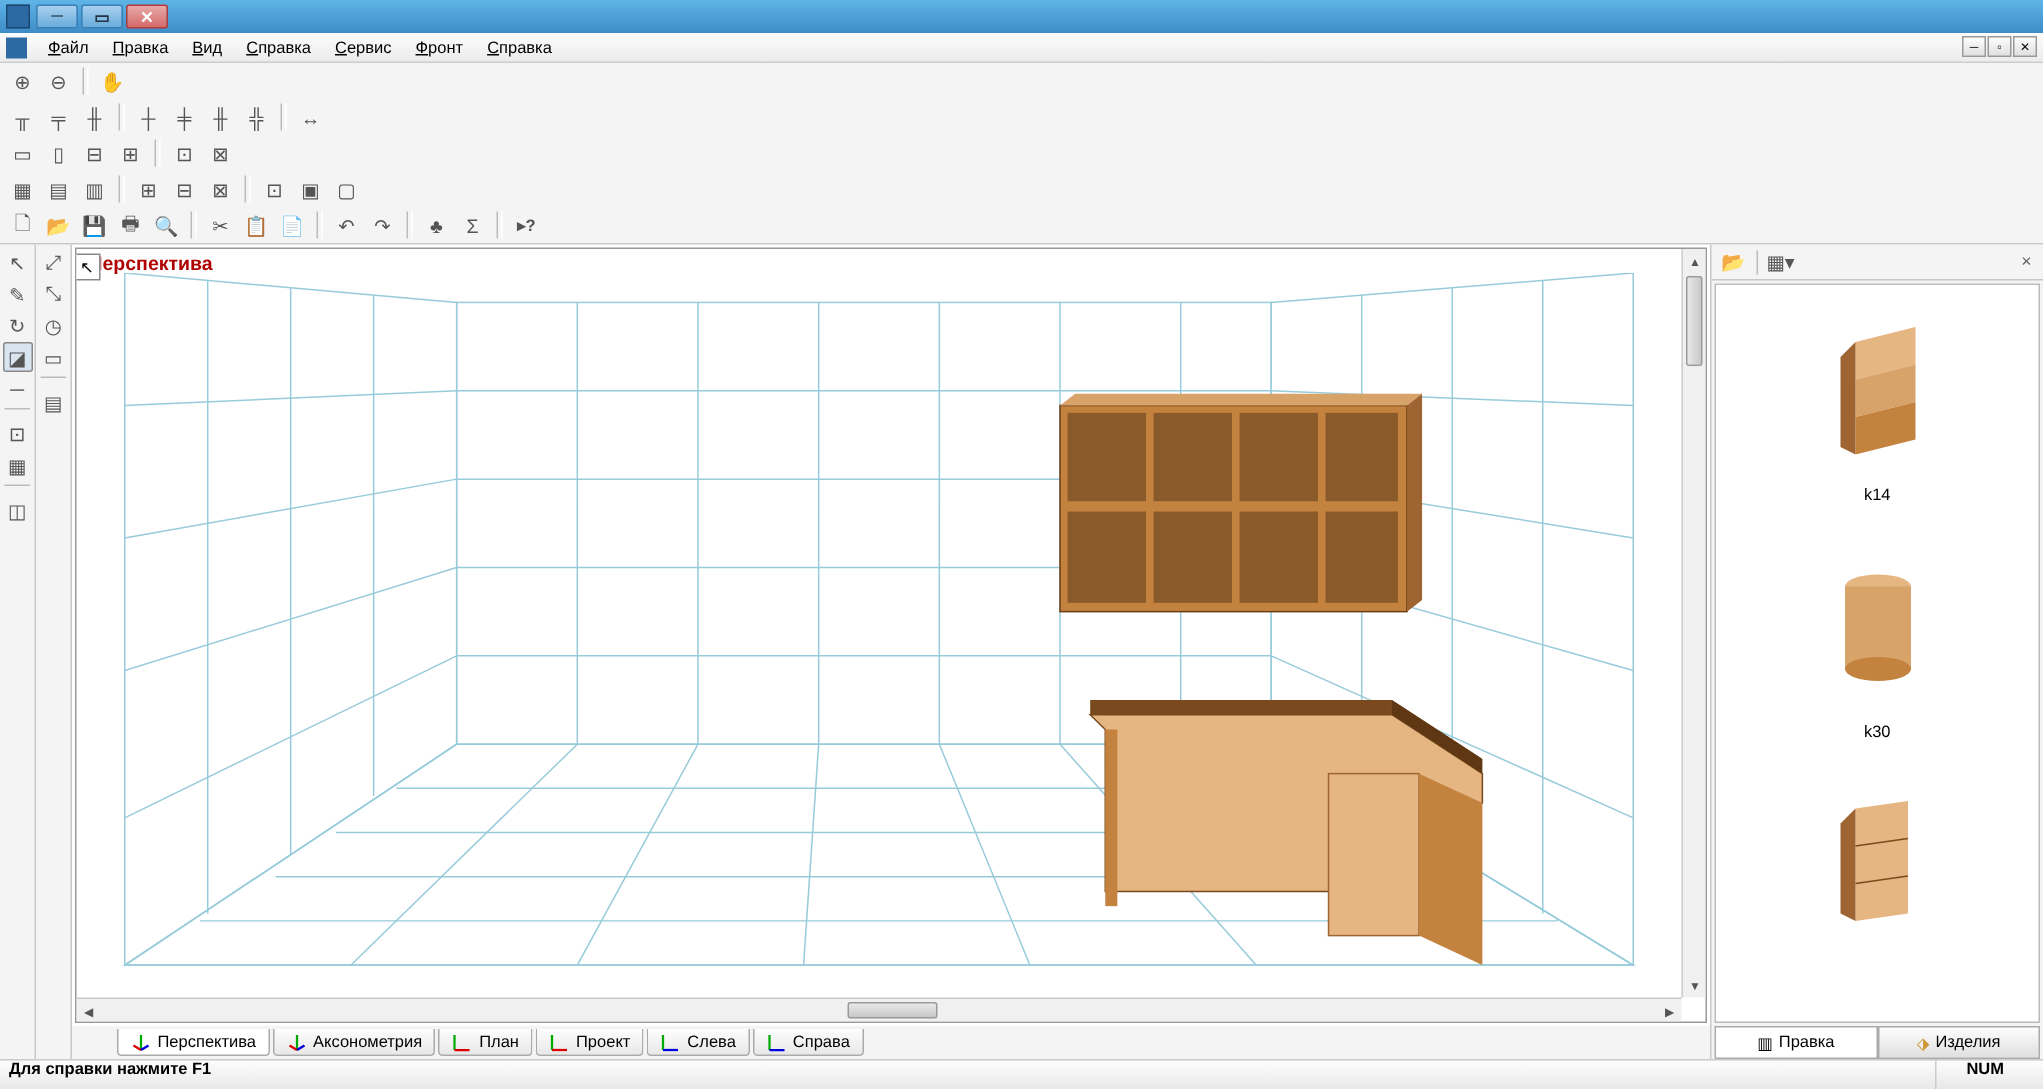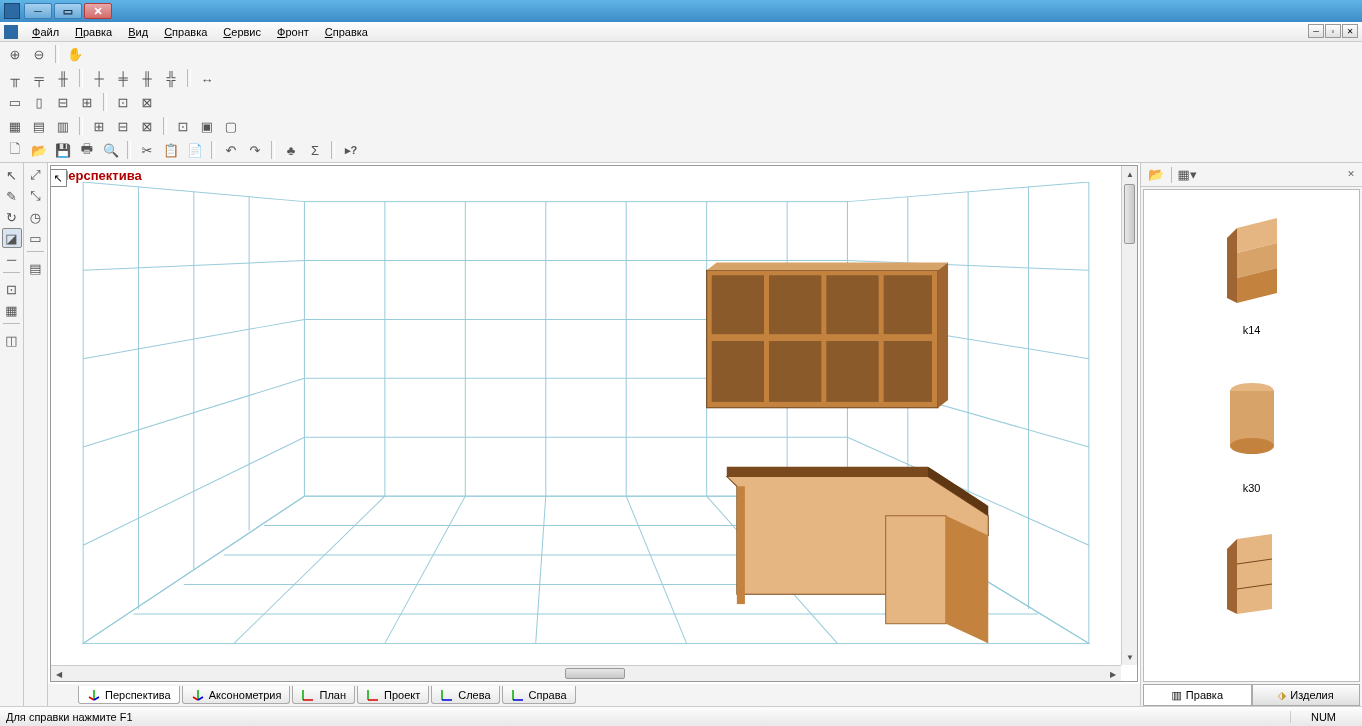--- a/index.html
+++ b/index.html
@@ -50,21 +50,21 @@
 .right-toolbar { height: 24px; display: flex; align-items: center; padding: 0 4px; gap: 4px; border-bottom: 1px solid #c8c8c8; position: relative; }
 .right-close { position: absolute; right: 4px; top: 4px; width: 14px; height: 14px; display: flex; align-items: center; justify-content: center; font-size: 9px; color: #666; cursor: pointer; }
 .library { flex: 1; background: #fff; border: 1px solid #bbb; margin: 2px; overflow-y: auto; display: flex; flex-direction: column; align-items: center; padding: 8px 0; }
 .lib-item { width: 100%; display: flex; flex-direction: column; align-items: center; margin-bottom: 20px; cursor: pointer; }
 .lib-thumb { width: 90px; height: 120px; display: flex; align-items: center; justify-content: center; }
 .lib-label { margin-top: 6px; font-size: 11px; }
 .right-tabs { height: 22px; display: flex; padding: 0 2px; }
 .right-tab { flex: 1; background: linear-gradient(#fdfdfd,#e0e0e0); border: 1px solid #aaa; display: flex; align-items: center; justify-content: center; gap: 4px; cursor: pointer; font-size: 11px; }
 .right-tab.active { background: #fff; }
 
-.statusbar { height: 20px; background: linear-gradient(#fdfdfd,#e8e8e8); border-top: 1px solid #ccc; display: flex; align-items: center; padding: 0 6px; font-size: 11px; }
+.statusbar { height: 20px; background: linear-gradient(#fdfdfd,#e8e8e8); border-top: 1px solid #ccc; display: flex; padding: 0 6px; font-size: 11px; font-weight: bold; }
 .statusbar .status-text { flex: 1; }
 .statusbar .status-cell { padding: 0 20px; border-left: 1px solid #ccc; }
 
 
 .scene { position: absolute; inset: 16px 18px 18px 2px; }
 .scene svg { width: 100%; height: 100%; }
 </style>
 </head>
 <body>
 

